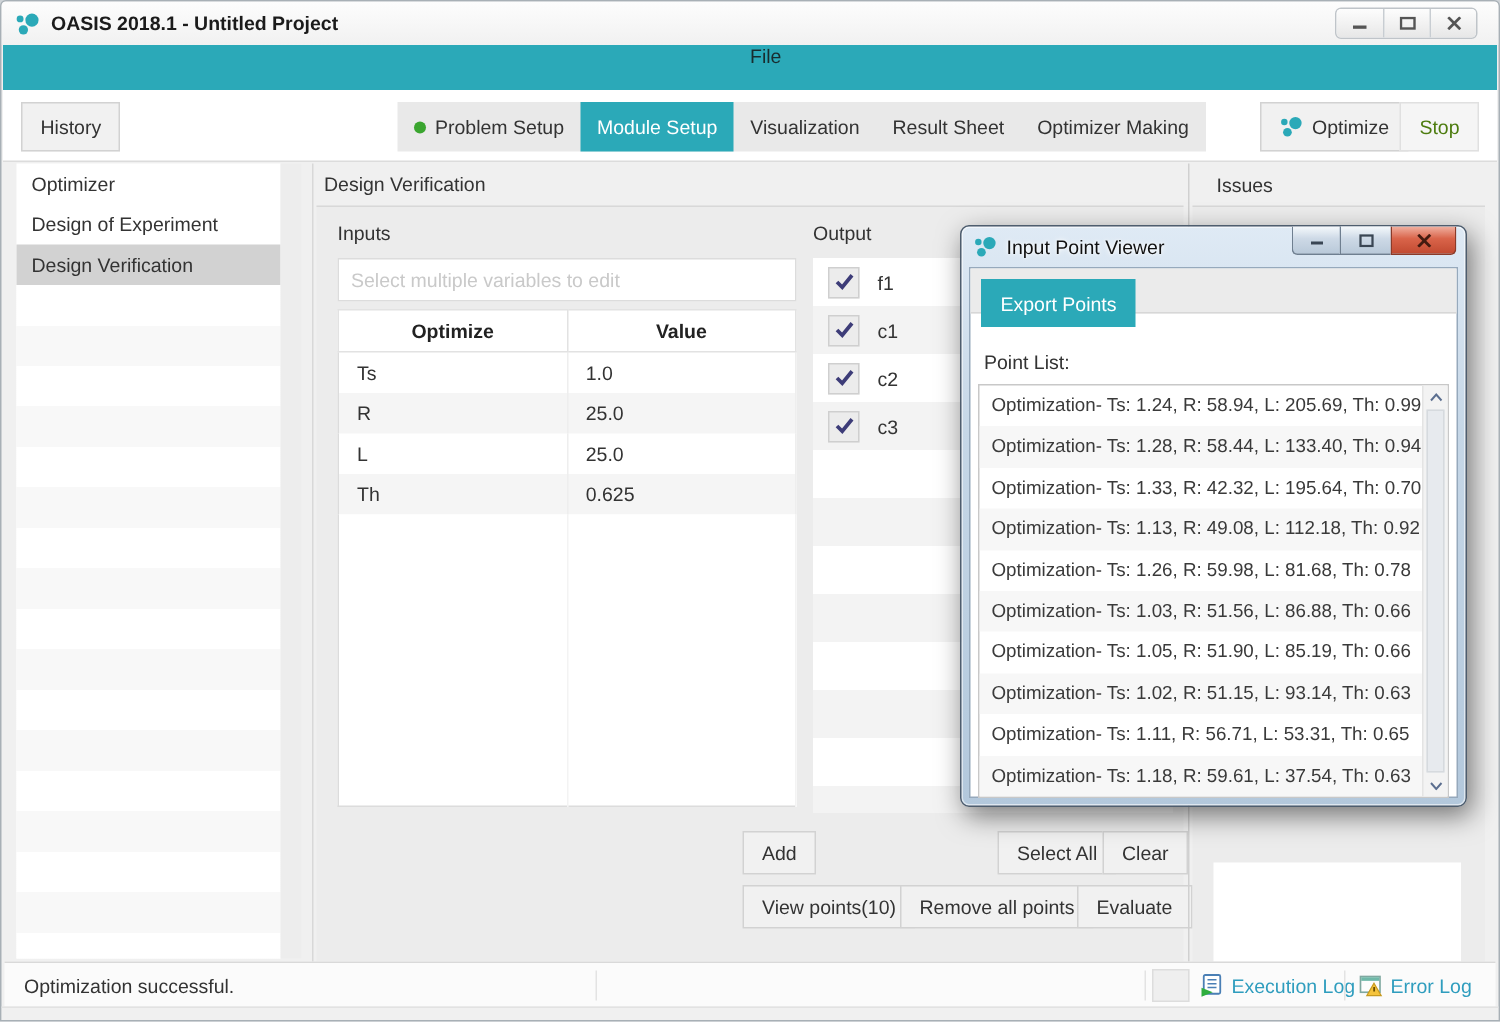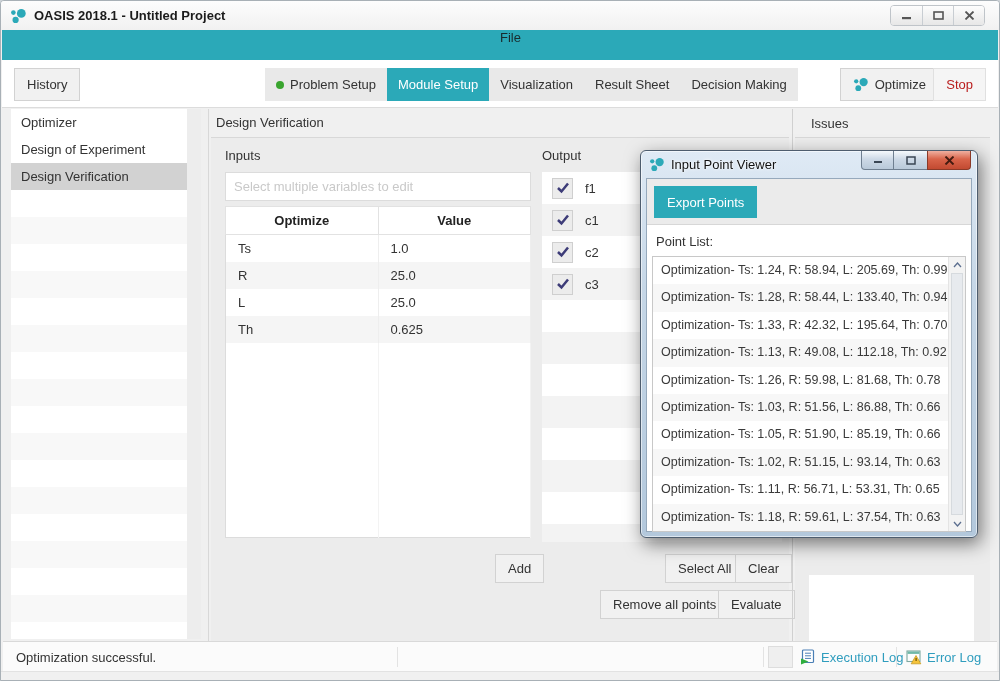--- a/index.html
+++ b/index.html
@@ -28,21 +28,21 @@
     border-bottom:1px solid #dcdcdc; }
   .btn { display:inline-flex; align-items:center; justify-content:center; gap:6px;
     background:#f1f1f1; border:1px solid #d2d2d2; color:#333; height:33px; padding:0 12px;
     font-family:inherit; font-size:13px; cursor:default; white-space:nowrap; }
   .history-btn { position:absolute; left:12px; top:8px; }
   .tabstrip { position:absolute; left:263px; top:8px; height:33px; display:flex; background:#e9e9e9; }
   .tab { display:flex; align-items:center; gap:6px; padding:12px 11px; height:33px; color:#333; cursor:default; }
   .tab.active { background:#2BA9B8; color:#fff; }
   .dot { width:8px; height:8px; border-radius:50%; background:#3aa52f; }
   .optimize-btn { position:absolute; right:59px; top:8px; }
-  .stop-btn { position:absolute; right:12px; top:8px; color:#b91c1c; background:#f5f5f5; border-color:#e0e0e0; }
+  .stop-btn { position:absolute; right:12px; top:8px; color:#4d7c0f; background:#f5f5f5; border-color:#e0e0e0; }
   
   .sidebar { position:absolute; left:10px; top:108px; width:176px; height:530px; background:#fff; }
   .side-gutter { position:absolute; left:186px; top:108px; width:14px; height:530px; background:#ededed; }
   .side-item { height:27px; line-height:27px; padding-left:10px; color:#333; cursor:default; }
   .side-item.selected { background:#d2d2d2; }
   .side-filler { position:absolute; left:0; right:0; top:81px; bottom:0;
     background:repeating-linear-gradient(180deg,#fff 0 27px,#f8f8f8 27px 54px); }
   
   .main { position:absolute; left:207px; top:108px; width:581px; height:534px; border-left:1px solid #d8d8d8; }
   .main-title { position:absolute; left:7px; top:6px; color:#333; }
@@ -87,21 +87,21 @@
   .dlg-title { margin-left:6px; color:#111; text-shadow:0 0 4px #fff, 0 0 2px #fff; }
   .dlg-controls { position:absolute; right:6px; top:0; display:flex; }
   .dlg-btn { height:19px; display:flex; align-items:center; justify-content:center;
     border:1px solid #6f7f90; border-top:none; background:linear-gradient(#f5f9fc,#cdd9e6 45%,#b9c9d9);
     cursor:default; }
   .dlg-btn.min { width:33px; border-radius:0 0 0 4px; }
   .dlg-btn.max { width:33px; border-left:none; border-right:none; }
   .dlg-btn.close { width:44px; border-radius:0 0 4px 0;
     background:linear-gradient(#f0b0a0,#d9644a 45%,#c24a31); border-color:#8b3a28; }
   .dlg-client { position:absolute; left:5px; right:5px; top:27px; bottom:5px; background:#fff; border:1px solid #96a9bc; }
-  .dlg-toolbar { position:absolute; left:0; right:0; top:0; height:46px; background:#ebebeb; border-bottom:1px solid #d7d7d7;padding-left:12px; }
+  .dlg-toolbar { position:absolute; left:0; right:0; top:0; height:30px; background:#ebebeb; border-bottom:1px solid #d7d7d7;padding-left:12px; }
   .export-btn { position:absolute; left:7px; top:7px; height:32px; padding:0 13px;
     background:#2BA9B8; color:#fff; border:none; font-family:inherit; font-size:13px; display:flex; align-items:center; cursor:default; }
   .pl-label { position:absolute; left:9px; top:55px; color:#333; }
   .point-list { position:absolute; left:5px; right:5px; top:77px; height:276px; background:#fff; border:1px solid #c8c8c8;padding-left:16px; }
   .point-rows { position:absolute; left:0; right:17px; top:0; bottom:0; overflow:hidden; }
   .point-row { height:27.4px; line-height:27.4px; padding-left:8px; font-size:12.5px; color:#3a3a3a;
     white-space:nowrap; cursor:default; }
   .point-row.alt { background:#f7f7f7; }
   .scrollbar { position:absolute; right:0; top:0; bottom:0; width:17px; background:#f3f3f3; border-left:1px solid #e4e4e4; }
   .scroll-btn { position:absolute; left:0; width:16px; height:15px; display:flex; align-items:center; justify-content:center; cursor:default; }
@@ -158,21 +158,21 @@
       <div class="tab active">
         <span>Module Setup</span>
       </div>
       <div class="tab">
         <span>Visualization</span>
       </div>
       <div class="tab">
         <span>Result Sheet</span>
       </div>
       <div class="tab">
-        <span>Decision Making</span>
+        <span>Optimizer Making</span>
       </div>
     </div>
     <button class="btn optimize-btn">
       <span class="icon">
         <svg width="16" height="15" viewBox="0 0 17 16">
             <circle cx="11.3" cy="5.4" r="4.4" fill="#2BA9B8"></circle>
             <circle cx="3.4" cy="4.6" r="2.3" fill="#2BA9B8"></circle>
             <circle cx="5.6" cy="11.9" r="3.1" fill="#2BA9B8"></circle>
           </svg>
       </span>
@@ -262,20 +262,21 @@
               </svg>
           </span>
           <span class="out-label">c3</span>
         </div>
         <div class="out-filler"></div>
       </div>
 
       <button class="btn ctl" style="left:284px; top:416px;">Add</button>
       <button class="btn ctl" style="left:454px; top:416px;">Select All</button>
       <button class="btn ctl" style="left:524px; top:416px;">Clear</button>
+      <button class="btn ctl" style="left:284px; top:452px;">View points(10)</button>
       <button class="btn ctl" style="left:389px; top:452px;">Remove all points</button>
       <button class="btn ctl" style="left:507px; top:452px;">Evaluate</button>
     </div>
   </div>
 
   <div class="issues">
     <div class="issues-title">Issues</div>
     <div class="issues-body">
       <div class="issues-box"></div>
     </div>

